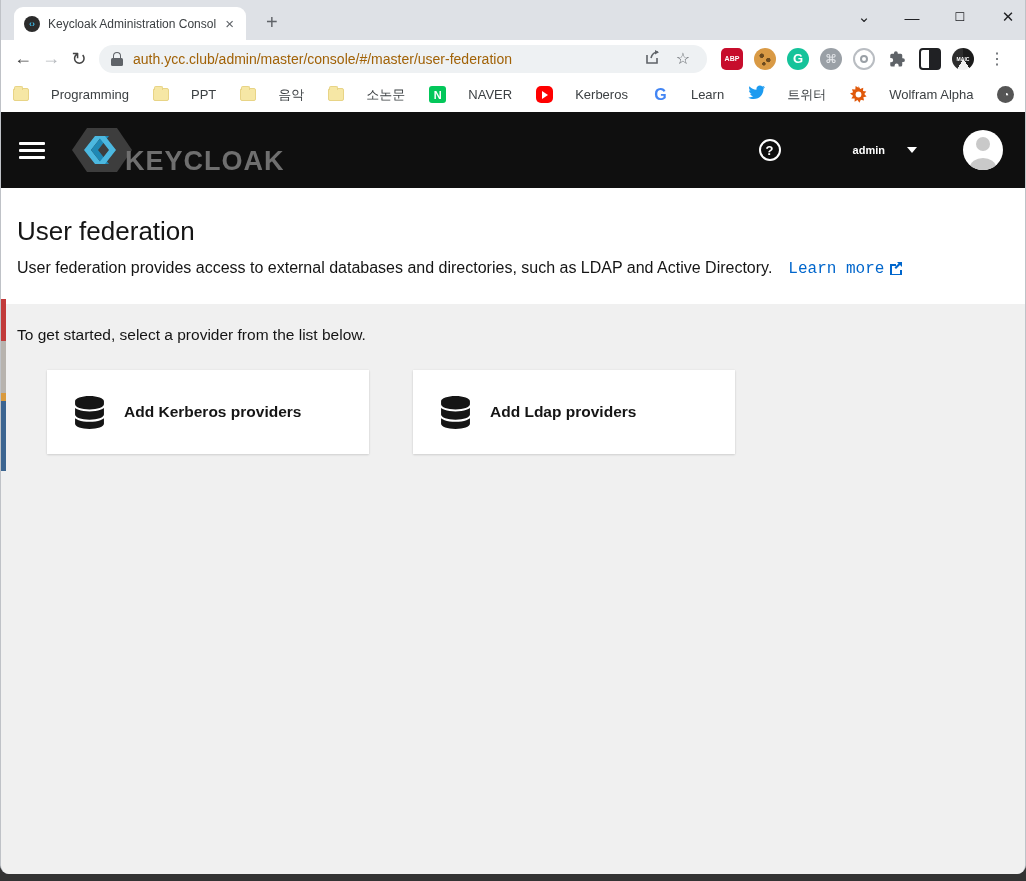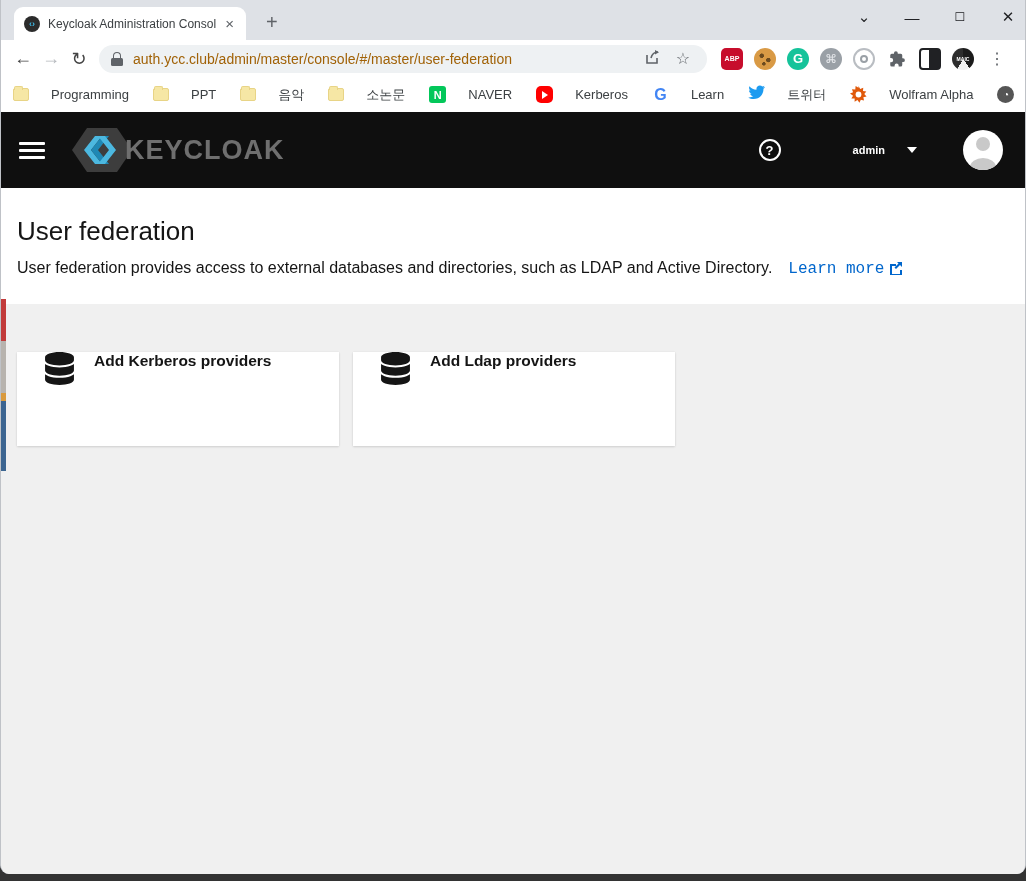--- a/index.html
+++ b/index.html
@@ -55,21 +55,21 @@
   .bm-twitter { color:#1d9bf0; font-size:16px; flex:none; }
   .bm-wolfram { color:#dd1100; flex:none; display:flex; }
   .bm-globe { width:17px; height:17px; border-radius:50%; background:#555; color:#fff; display:flex; align-items:center; justify-content:center; font-size:10px; flex:none; }
   .bm-overflow { margin-left:auto; color:#5f6368; font-size:15px; cursor:pointer; }
   .bm-divider { width:1px; height:18px; background:#d0d3d8; }
 
   
   .masthead { height:76px; background:#0f0f0f; display:flex; align-items:center; padding:0 22px 0 18px; }
   .hamburger { width:26px; cursor:pointer; }
   .hamburger div { height:3px; background:#fff; margin:4px 0; border-radius:1px; }
-  .kc-logo { display:flex; align-items:center; margin-left:26px; cursor:pointer; }
+  .kc-logo { display:flex; align-items:flex-end; margin-left:26px; cursor:pointer; }
   .kc-logo-text { font-size:27px; font-weight:bold; color:#6f6f6f; letter-spacing:1px; margin-left:-8px; }
   .mast-right { margin-left:auto; display:flex; align-items:center; }
   .help-icon { width:22px; height:22px; border:2px solid #fff; border-radius:50%; color:#fff; font-size:13px; font-weight:bold; display:flex; align-items:center; justify-content:center; cursor:pointer; }
   .user-menu { display:flex; align-items:center; margin-left:72px; cursor:pointer; color:#fff; }
   .user-name { font-size:11px; font-weight:bold; }
   .caret { width:0; height:0; border-left:5px solid transparent; border-right:5px solid transparent; border-top:6px solid #fff; margin-left:22px; }
   .avatar { width:40px; height:40px; border-radius:50%; background:#fff; margin-left:46px; position:relative; overflow:hidden; cursor:pointer; }
   .avatar .head { position:absolute; top:7px; left:13px; width:14px; height:14px; border-radius:50%; background:#c9c9c9; }
   .avatar .torso { position:absolute; bottom:-6px; left:7px; width:26px; height:18px; border-radius:50% 50% 0 0; background:#c9c9c9; }
 
@@ -77,21 +77,21 @@
   .page-header { background:#fff; padding:28px 24px 24px 16px; }
   .page-title { font-size:26px; font-weight:500; color:#151515; }
   .page-desc { margin-top:12px; font-size:16px; color:#151515; }
   .learn-more { color:#06c; text-decoration:none; margin-left:16px; cursor:pointer;font-family:Liberation Mono, monospace; }
   .ext-link-icon { display:inline-block; vertical-align:-2px; margin-left:5px; }
 
   .content { background:#f0f0f0; height:584px; padding:22px 16px 0 16px; position:relative; }
   .intro { font-size:15.5px; color:#151515; }
   .section-title { font-size:19px; font-weight:500; color:#151515; margin-top:36px; padding-bottom:9px; border-bottom:1px solid #a8a8a8; }
   .cards { display:flex; gap:14px; margin-top:26px; }
-  .card { width:322px; height:94px; background:#fff; box-shadow:0 1px 2px rgba(3,3,3,.12), 0 0 2px rgba(3,3,3,.06); display:flex; align-items:flex-start; padding-left:27px; cursor:pointer; }
+  .card { width:322px; height:84px; background:#fff; box-shadow:0 1px 2px rgba(3,3,3,.12), 0 0 2px rgba(3,3,3,.06); display:flex; align-items:center; padding-left:27px; cursor:pointer;margin-left:30px; }
   .db-icon { flex:none; display:flex; }
   .card-label { font-size:15.5px; font-weight:bold; color:#151515; margin-left:19px; }
 
   
   .sliver { position:absolute; left:0; width:5px; z-index:5; }
   .sliver-red { top:299px; height:42px; background:#c23b3b; }
   .sliver-gray { top:341px; height:52px; background:#b7b3ae; }
   .sliver-orange { top:393px; height:8px; background:#d99a3d; }
   .sliver-blue { top:401px; height:70px; background:#3c6591; }
 </style>
@@ -242,20 +242,21 @@
     <h1 class="page-title">User federation</h1>
     <div class="page-desc">
       <span>User federation provides access to external databases and directories, such as LDAP and Active Directory.</span><a class="learn-more"><span>Learn more</span><span class="ext-link-icon"><svg width="14" height="14" viewBox="0 0 14 14">
               <path d="M1 3 h6 v2 H3 v8 h8 v-4 h2 v6 H1 z" fill="#06c"></path>
               <path d="M8 1 h5 v5 l-2-2 -4 4 -1.5-1.5 4-4 z" fill="#06c"></path>
             </svg></span></a>
     </div>
   </div>
 
   <div class="content">
+    <div class="intro">To get started, select a provider from the list below.</div>
     <div class="cards">
       <div class="card">
         <span class="db-icon">
           <svg width="31" height="33" viewBox="0 0 448 512" fill="#151515">
               <path d="M448 80v48c0 44.2-100.3 80-224 80S0 172.2 0 128V80C0 35.8 100.3 0 224 0s224 35.8 224 80zM393.2 214.7c20.8-7.4 39.9-16.9 54.8-28.6V288c0 44.2-100.3 80-224 80S0 332.2 0 288V186.1c14.9 11.8 34 21.2 54.8 28.6C99.7 230.7 159.5 240 224 240s124.3-9.3 169.2-25.3zM0 346.1c14.9 11.8 34 21.2 54.8 28.6C99.7 390.7 159.5 400 224 400s124.3-9.3 169.2-25.3c20.8-7.4 39.9-16.9 54.8-28.6V432c0 44.2-100.3 80-224 80S0 476.2 0 432V346.1z"></path>
             </svg>
         </span>
         <span class="card-label">Add Kerberos providers</span>
       </div>
       <div class="card">

